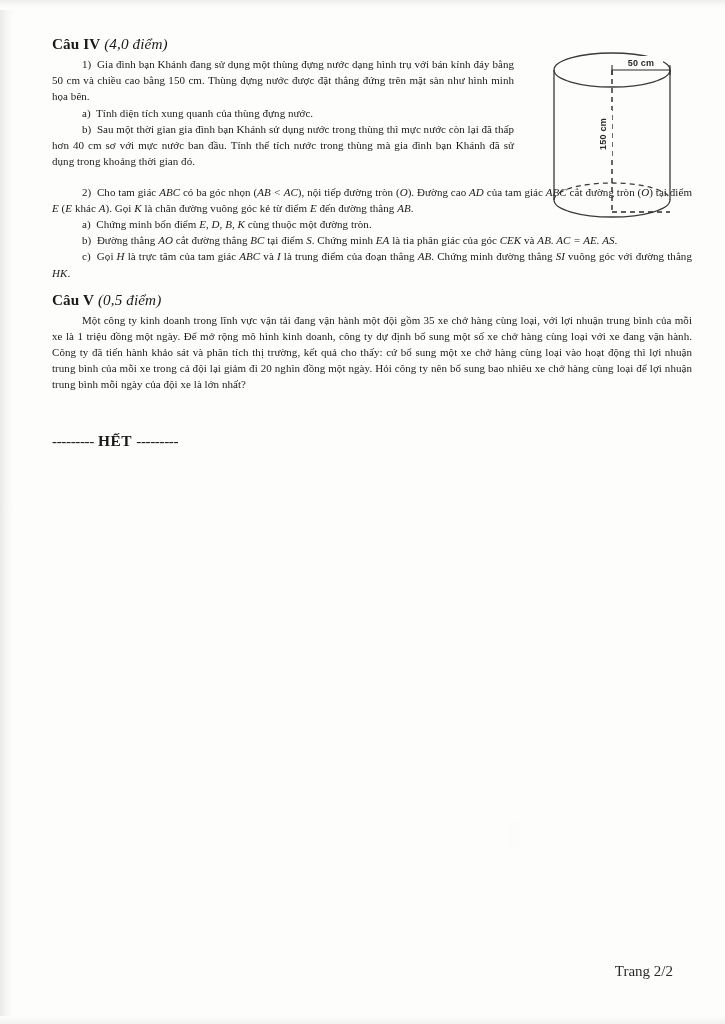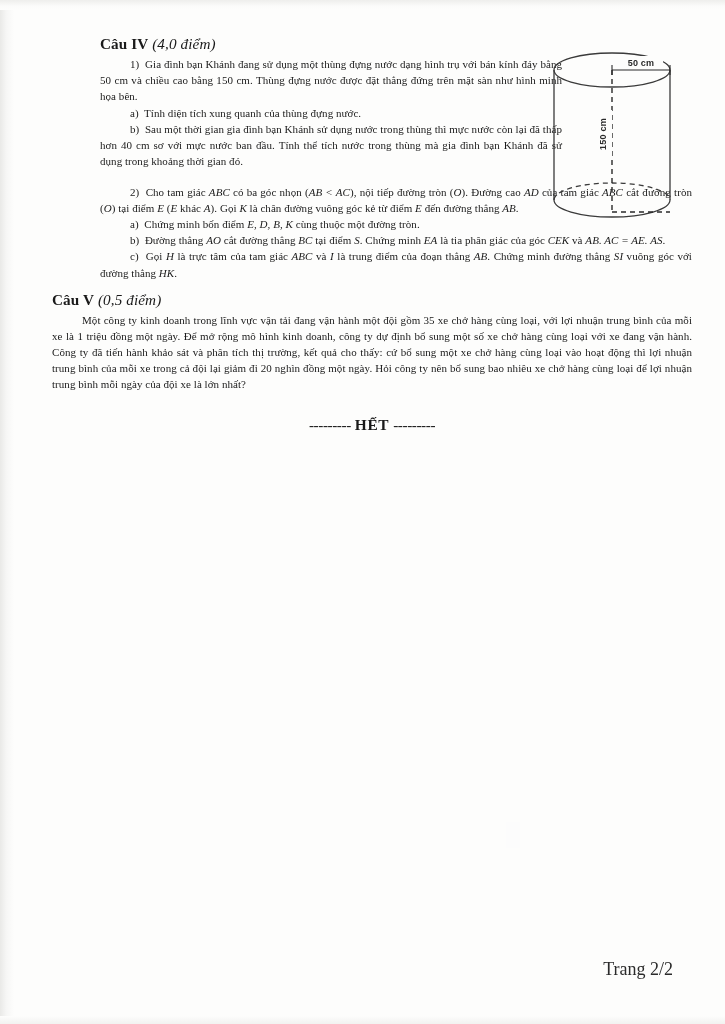--- a/index.html
+++ b/index.html
@@ -69,43 +69,42 @@
     text-justify: inter-word;
     letter-spacing: 0.05px;
   }
   .para.indent { text-indent: 30px; }
   .it { font-style: italic; }
   .mathit { font-style: italic; font-family: "Liberation Serif", serif; }
 
   
   .block-iv {
     position: relative;
-    margin-left: 48px;
   }
   .col-text {
     width: 462px;
   }
   .figure-wrap {
     position: absolute;
     right: -8px;
     top: 6px;
     width: 175px;
     height: 215px;
   }
 
   .gap-sm { height: 9px; }
   .gap-md { height: 15px; }
 
   
   .block-v .para { text-align: justify; }
 
   .het {
-    text-align: center;
+    text-align: left;
     font-size: 15.2px;
-    margin-top: 24px;
+    margin-top: 40px;
     letter-spacing: 0.3px;
   }
   .het .het-word {
     font-weight: bold;
     font-size: 15.4px;
     padding: 0 4px;
     letter-spacing: 0.6px;
   }
   .het .dashes { letter-spacing: -0.4px; }
 
@@ -118,21 +117,21 @@
     height: 26px;
     background: #fcfcfc;
     opacity: 0.85;
     pointer-events: none;
   }
 
   #footer {
     position: absolute;
     right: 52px;
     bottom: 44px;
-    font-size: 18px;
+    font-size: 15px;
     color: #2b2b2b;
   }
 
   svg { display: block; }
   .fig-label {
     font-family: "Liberation Sans", sans-serif;
     font-size: 9px;
     font-weight: bold;
     fill: #2a2a2a;
     letter-spacing: 0.2px;

